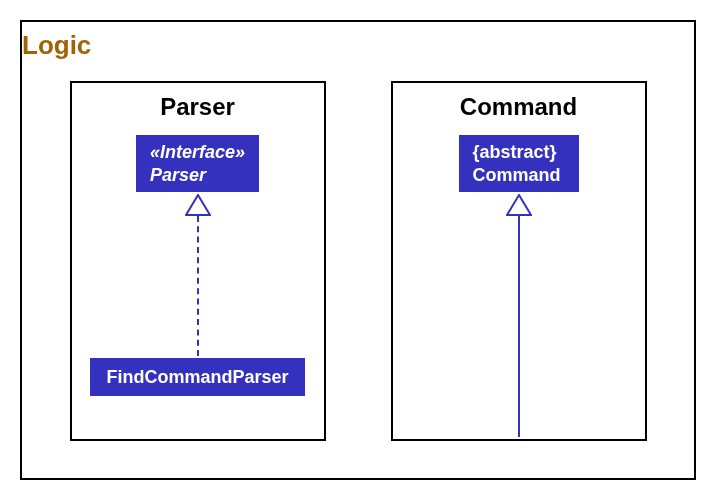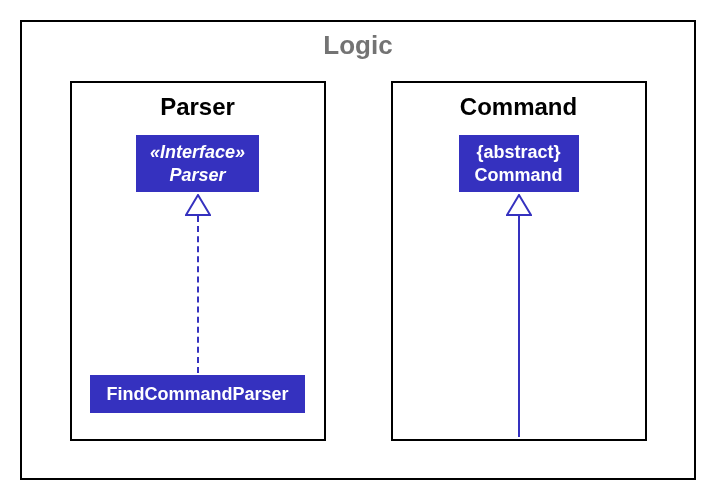--- a/index.html
+++ b/index.html
@@ -10,25 +10,25 @@
     font-weight: 600;
   }
   .outer {
     border: 2px solid #000;
     width: 676px;
     height: 460px;
     position: relative;
     box-sizing: border-box;
   }
   .outer-title {
-    text-align: center;
+    text-align: left;
     font-size: 26px;
     font-weight: 700;
     margin: 8px 0 0 0;
-    color: #737373;
+    color: #a16207;
   }
   .columns {
     display: flex;
     justify-content: space-around;
     padding: 20px 30px 0 30px;
     gap: 30px;
   }
   .package {
     border: 2px solid #000;
     width: 256px;
@@ -41,21 +41,20 @@
   }
   .package-title {
     text-align: center;
     font-size: 24px;
     font-weight: 700;
     margin: 10px 0 14px 0;
   }
   .uml-box {
     background: #3531bf;
     color: #fff;
-    text-align: center;
     padding: 6px 14px;
     font-size: 18px;
     line-height: 1.25;
     min-width: 120px;
     box-sizing: border-box;
   }
   .uml-box .stereo {
     font-style: italic;
   }
   .uml-box.single {
@@ -81,21 +80,21 @@
     flex: 1;
     width: 0;
   }
   .line.solid {
     border-left: 2px solid #3531bf;
   }
   .line.dashed {
     border-left: 2px dashed #3531bf;
   }
   .bottom-box-wrap {
-    margin-bottom: 26px;
+    margin-bottom: 43px;
   }
 </style>
 </head>
 <body>
 
 <div class="outer">
   <div class="outer-title">Logic</div>
 
   <div class="columns">
 

